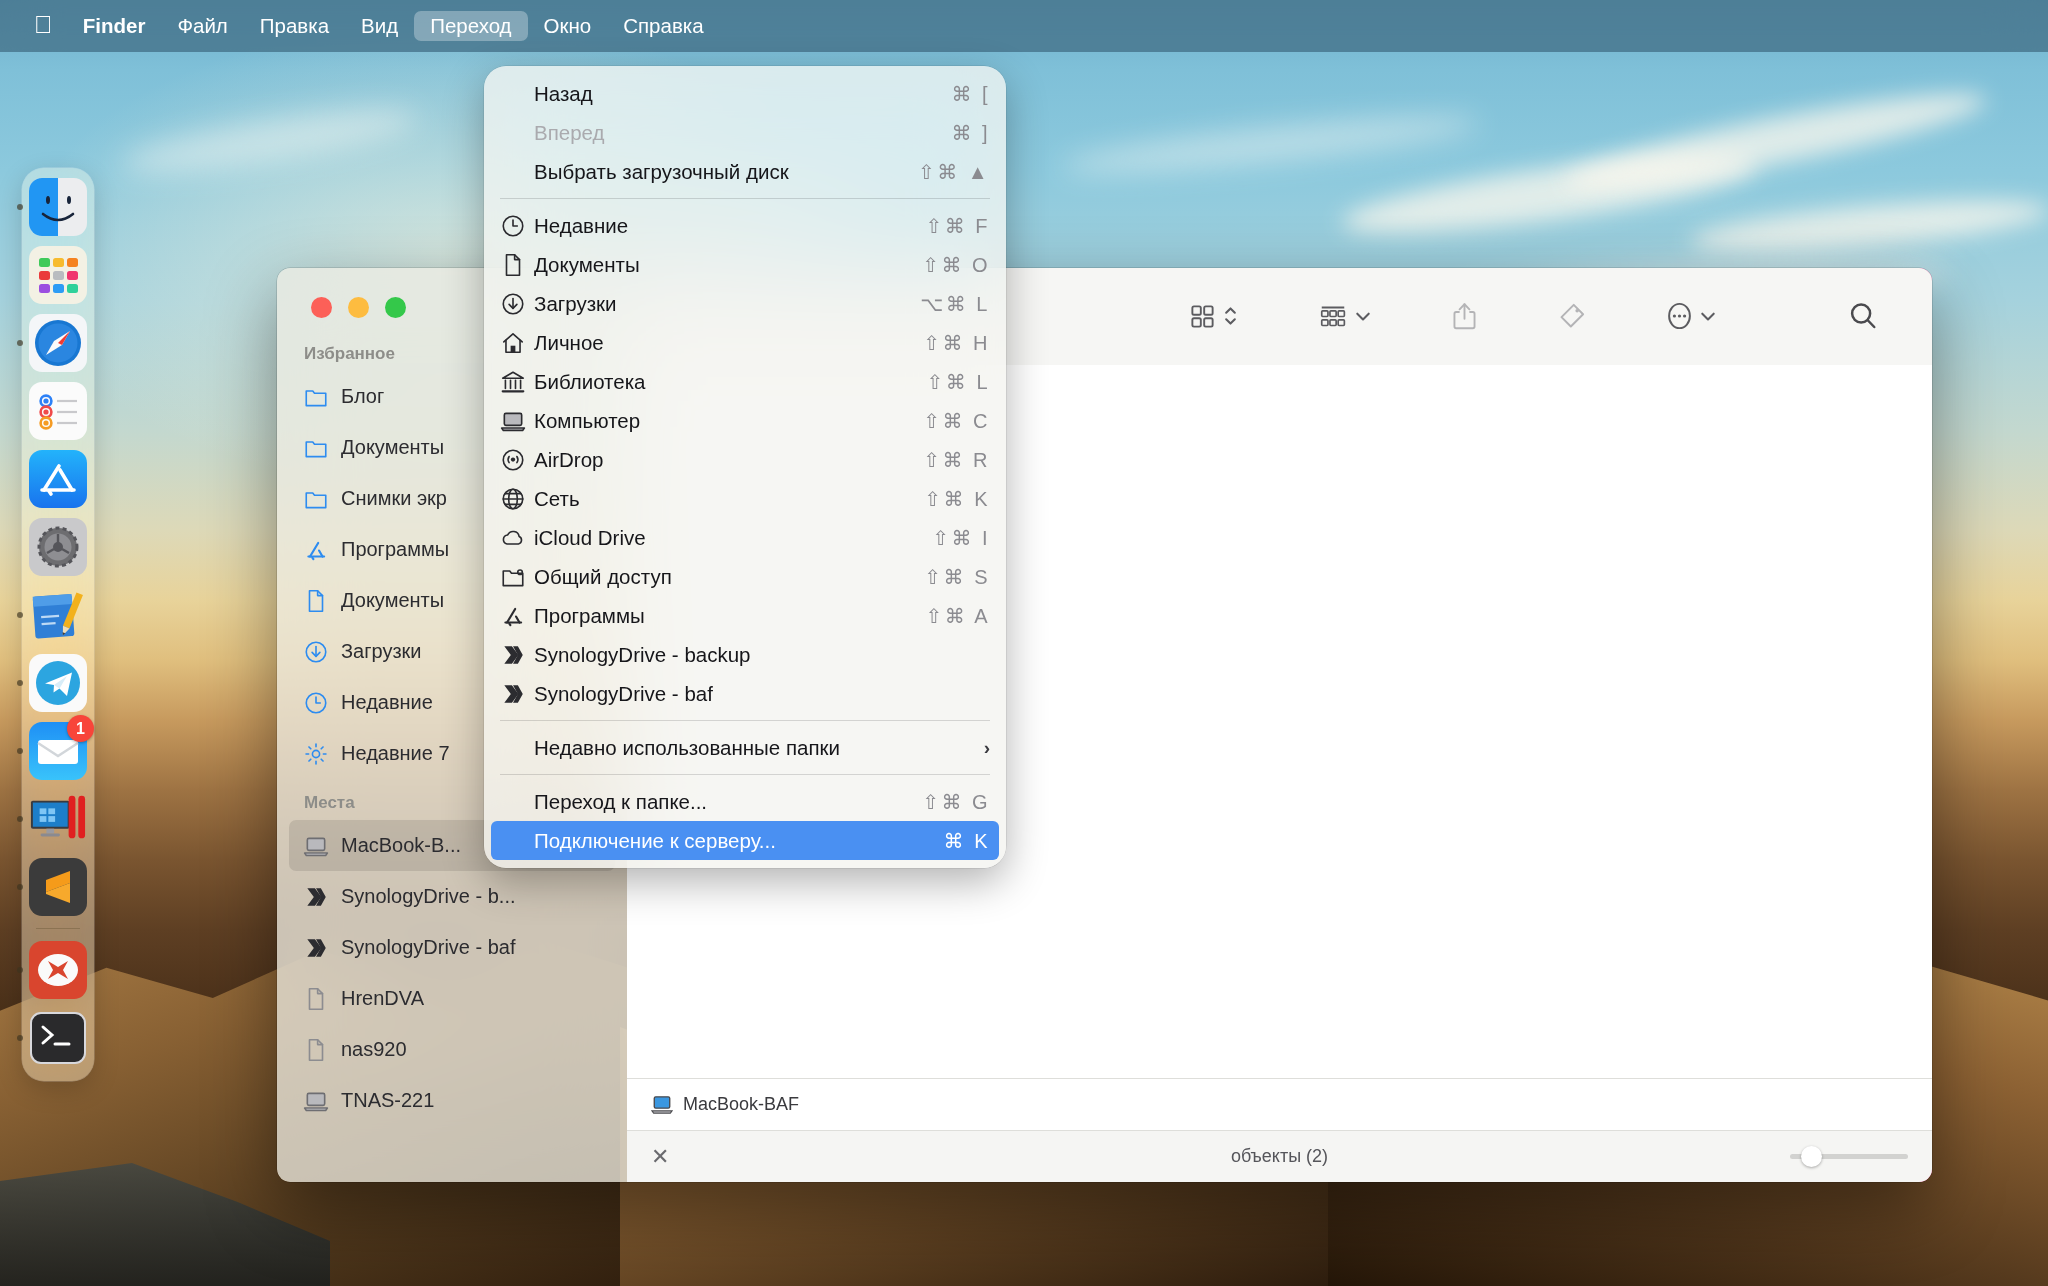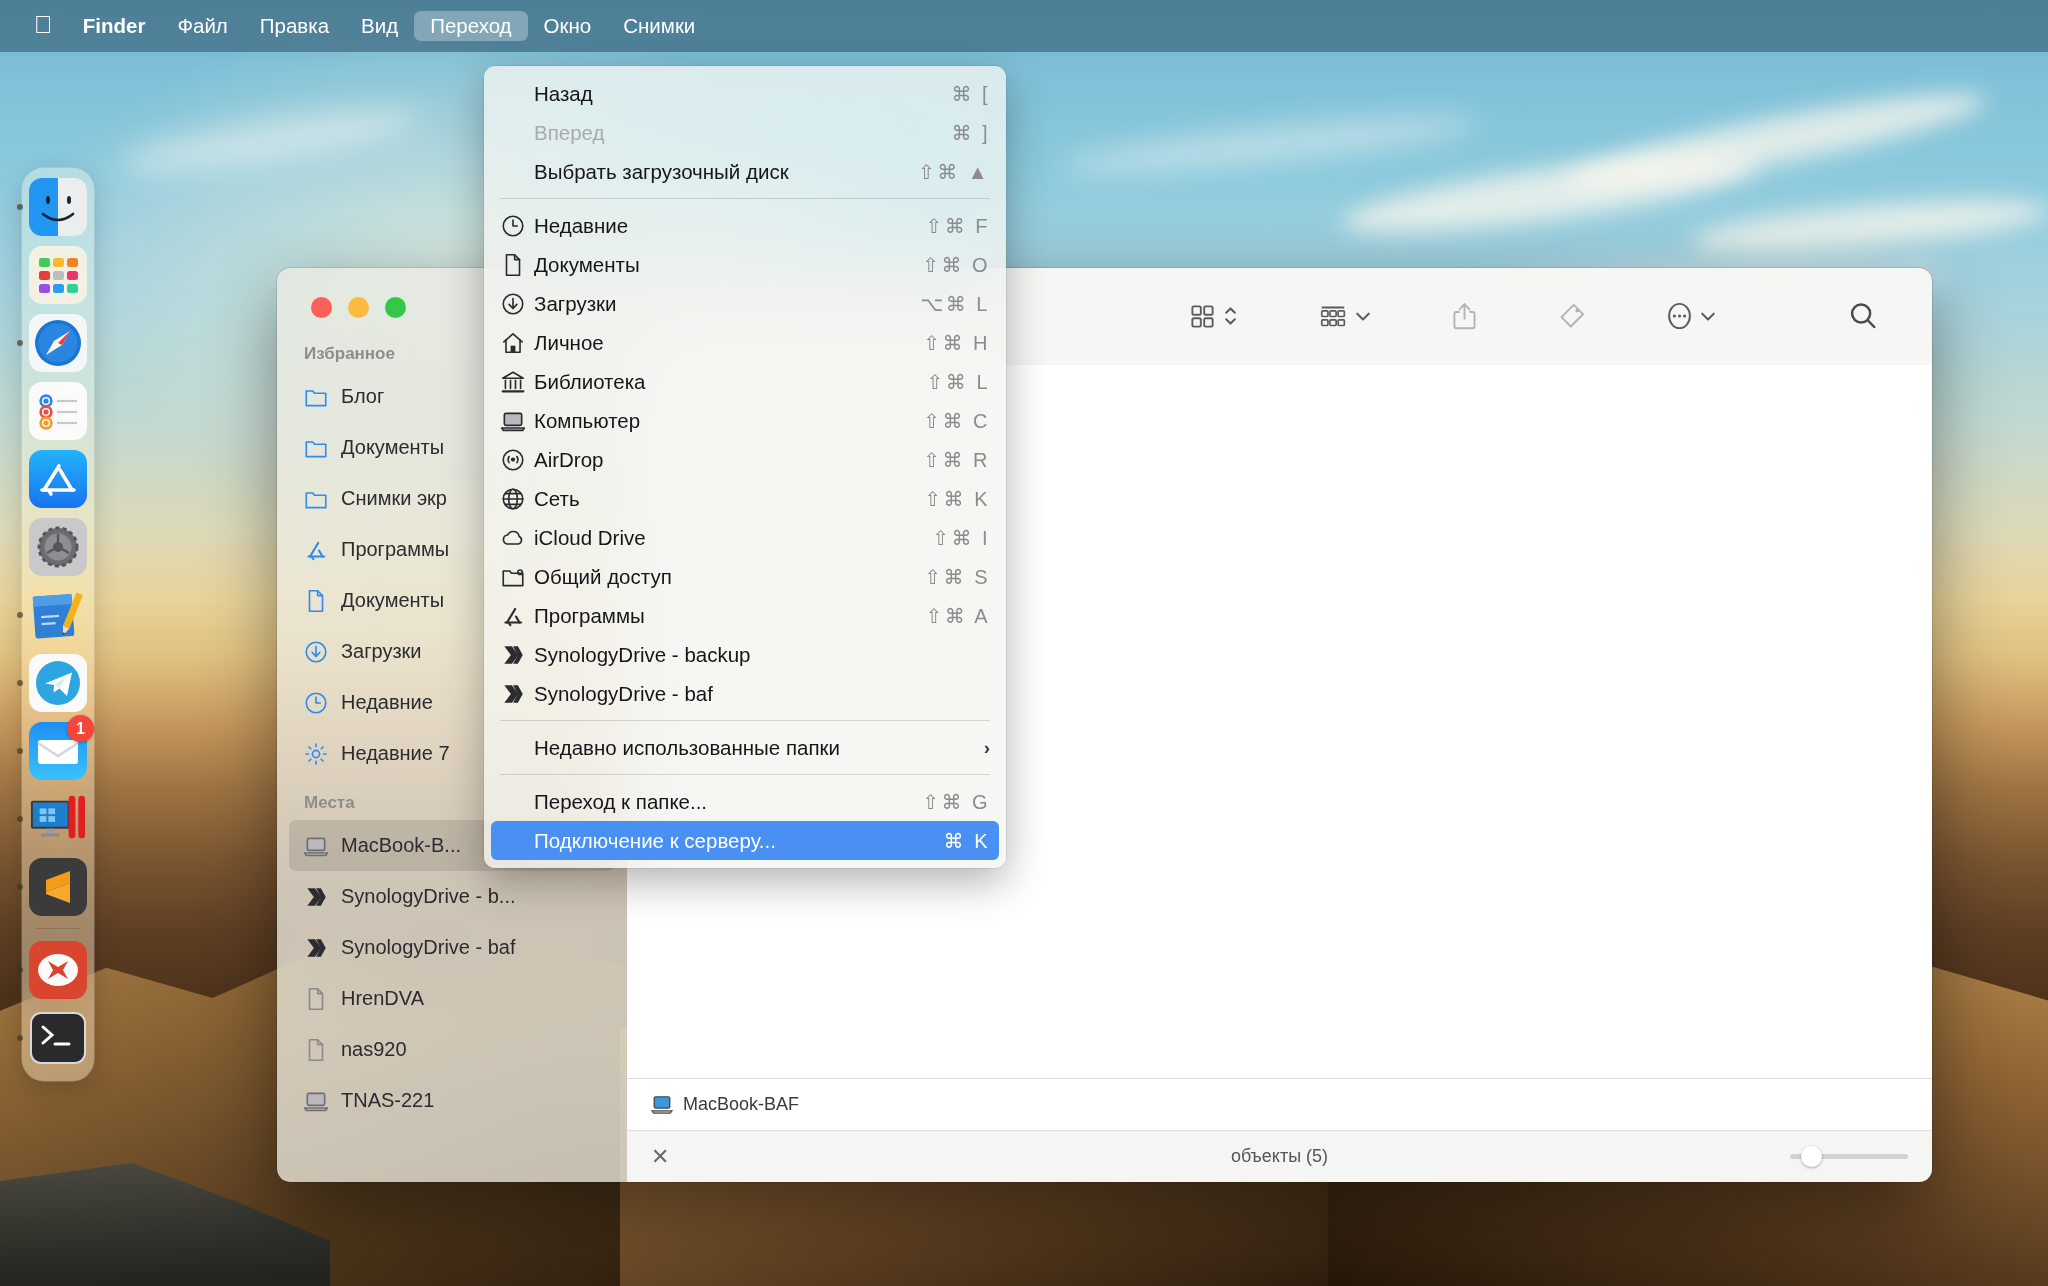--- a/index.html
+++ b/index.html
@@ -107,21 +107,21 @@
   .mb-item.active {
     background: rgba(255,255,255,0.30);
   }
 
   
   #go-menu {
     position: absolute;
     left: 484px;
     top: 66px;
     width: 522px;
-    border-radius: 11px;
+    border-radius: 22px;
     background: rgba(244,244,240,0.80);
     backdrop-filter: blur(42px) saturate(160%);
     box-shadow: 0 14px 42px rgba(0,0,0,0.30), 0 0 0 0.5px rgba(0,0,0,0.14);
     padding: 8px 0 8px 0;
     z-index: 50;
     overflow: hidden;
   }
   .mi {
     display: flex;
     align-items: center;
@@ -378,21 +378,21 @@
 </div>
 
 <div id="menubar">
   <div class="mb-item apple"></div>
   <div class="mb-item bold">Finder</div>
   <div class="mb-item">Файл</div>
   <div class="mb-item">Правка</div>
   <div class="mb-item">Вид</div>
   <div class="mb-item active">Переход</div>
   <div class="mb-item">Окно</div>
-  <div class="mb-item">Снимки</div>
+  <div class="mb-item">Справка</div>
 </div>
 
 <div id="finder">
 
   <div id="fsidebar">
     <div id="tlights">
       <div class="tl r"></div>
       <div class="tl y"></div>
       <div class="tl g"></div>
     </div>
@@ -609,21 +609,21 @@
     <div id="fbreadcrumb">
       <svg class="ic" width="22" height="20" viewBox="0 0 24 22">
         <rect x="3.5" y="2" width="17" height="12.5" rx="1.6" fill="#3a97e0" stroke="#4a4a4e" stroke-width="1.5"></rect>
         <path d="M1 17.5 h22 l-1.8 2.4 H2.8 Z" fill="#cfcfd3" stroke="#4a4a4e" stroke-width="1.2"></path>
       </svg>
       <span>MacBook-BAF</span>
     </div>
 
     <div id="fstatus">
       <span class="stop">✕</span>
-      <span class="count">объекты (5)</span>
+      <span class="count">объекты (2)</span>
       <div id="slider">
         <div class="knob"></div>
       </div>
     </div>
   </div>
 </div>
 
 <div id="go-menu">
     <div class="mi noico">
       <span class="mi-ico"></span>

